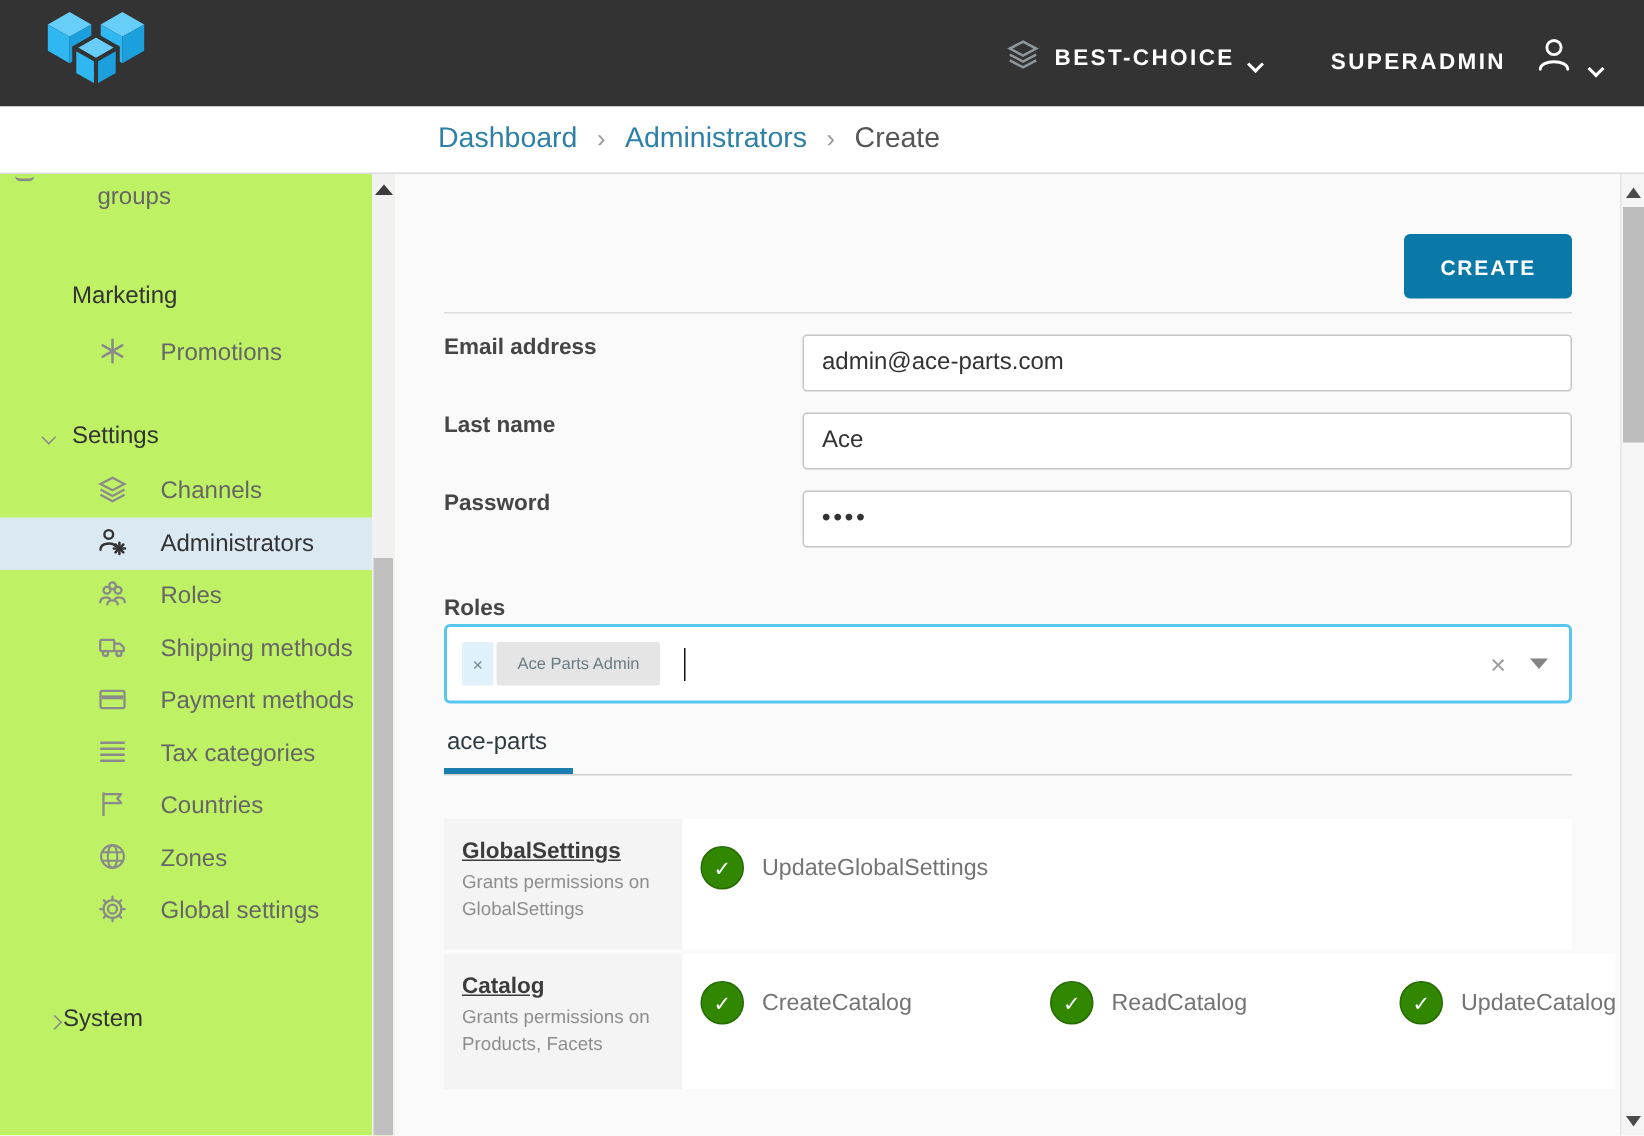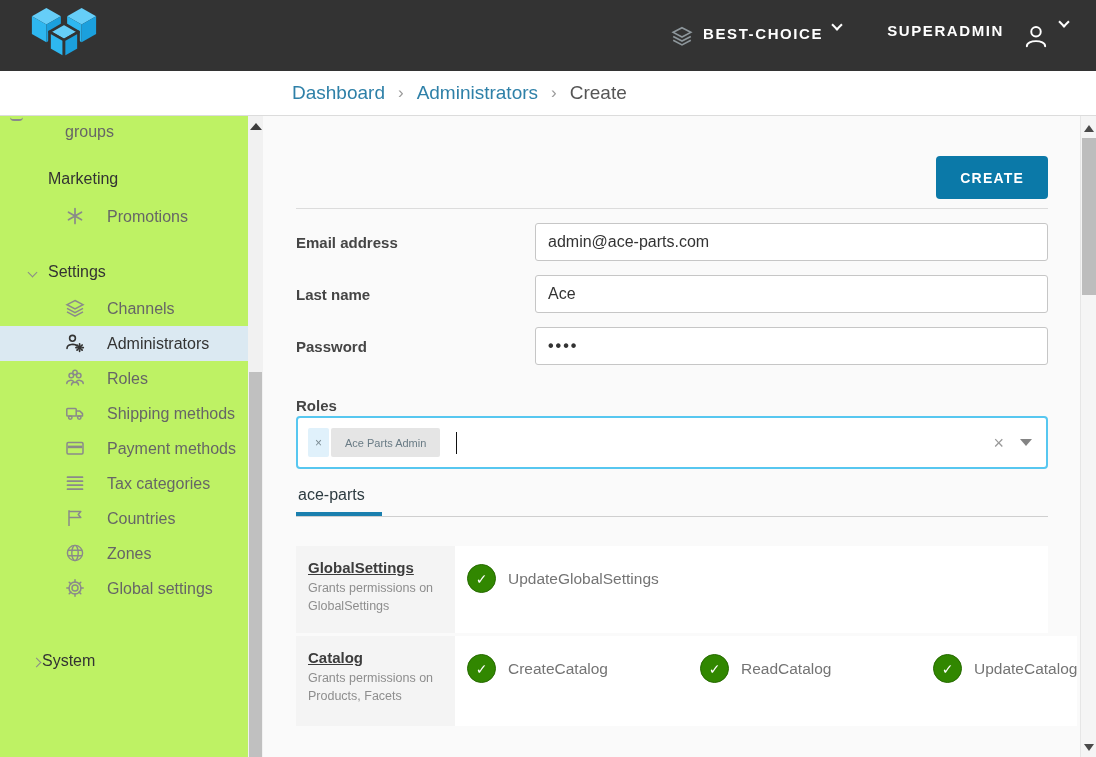--- a/index.html
+++ b/index.html
@@ -4,21 +4,21 @@
 <style>
   * { margin:0; padding:0; box-sizing:border-box; }
   html,body { width:1096px; height:757px; overflow:hidden; }
   body { font-family:"Liberation Sans", sans-serif; background:#fafafa; position:relative; }
 
   
   .topbar { position:absolute; top:0; left:0; width:1096px; height:71px; background:#333333;
             display:flex; align-items:center; justify-content:space-between; padding:0 28px 0 28px; }
   .logo { width:72px; height:58px; margin-top:2px; }
   .topbar-right { display:flex; align-items:center; gap:46px; }
-  .tb-group { display:flex; align-items:flex-start; gap:10px; cursor:pointer; }
+  .tb-group { display:flex; align-items:flex-end; gap:10px; cursor:pointer; }
   .tb-label { color:#ffffff; font-size:15px; font-weight:bold; letter-spacing:1.6px; }
   .chev { display:inline-block; width:8px; height:8px; border-right:2px solid #fff; border-bottom:2px solid #fff;
           transform:rotate(45deg); margin-top:-4px; }
   .layers-icon-top { color:#8e979c; }
 
   
   .crumbbar { position:absolute; top:71px; left:0; width:1096px; height:45px; background:#ffffff;
               border-bottom:1px solid #dcdcdc; display:flex; align-items:center; padding-left:292px; }
   .crumb { font-size:19px; color:#2e80a8; text-decoration:none; cursor:pointer; }
   .crumb.current { color:#565656; cursor:default; }
@@ -42,21 +42,21 @@
   .tri-up { width:0; height:0; border-left:6px solid transparent; border-right:6px solid transparent; border-bottom:7px solid #3c3c3c; margin:7px auto 0; }
   .tri-down { width:0; height:0; border-left:6px solid transparent; border-right:6px solid transparent; border-top:7px solid #3c3c3c; margin:0 auto; }
 
   
   .main { position:absolute; top:116px; left:263px; right:16px; bottom:0; background:#fafafa; overflow:hidden;
           padding:0 32px 0 33px; }
   .toolbar { padding-top:40px; padding-bottom:9px; border-bottom:1px solid #dcdcdc; display:flex; justify-content:flex-end; }
   .btn-primary { background:#0b79a8; color:#fff; border:none; border-radius:4px; font-family:inherit;
                  font-size:14px; font-weight:bold; letter-spacing:1.2px; padding:0 24px; height:43px; cursor:pointer; }
   .form { margin-top:14px; }
-  .form-row { display:flex; align-items:center; margin-bottom:14px; }
+  .form-row { display:flex; margin-bottom:14px; }
   .form-label { width:239px; font-size:15px; font-weight:bold; color:#454545; }
   .form-input { flex:1; height:38px; border:1px solid #c6c6c6; border-radius:3px; background:#fff;
                 font-family:inherit; font-size:16px; color:#333; padding:0 12px; outline:none; }
   .pw { letter-spacing:2px; font-weight:bold; }
 
   .roles-block { margin-top:32px; }
   .roles-label { font-size:15px; font-weight:bold; color:#454545; }
   .ng-select { margin-top:2px; height:53px; background:#fff; border:2px solid #57c7f0; border-radius:4px;
                display:flex; align-items:center; padding:0 14px 0 10px; cursor:text; }
   .chip { display:flex; align-items:stretch; height:29px; }
@@ -153,21 +153,21 @@
 </nav>
 
 <aside class="sidebar">
   <div class="sidebar-inner">
 
     <div class="nav-partial">
       <span class="icon-frag"></span>
       <span>groups</span>
     </div>
 
-    <div class="nav-section-header" style="margin-top:26px;">
+    <div class="nav-section-header" style="margin-top:45px;">
       <span>Marketing</span>
     </div>
 
     <div class="nav-item" style="margin-top:11px;">
       <svg class="nicon" viewBox="0 0 20 20" fill="none" stroke="currentColor" stroke-width="1.7" stroke-linecap="round">
         <path d="M10 2.5 V17.5 M3.5 6.25 16.5 13.75 M3.5 13.75 16.5 6.25"></path>
       </svg><span>Promotions</span>
     </div>
 
     <div class="nav-section-header" style="margin-top:29px;">

